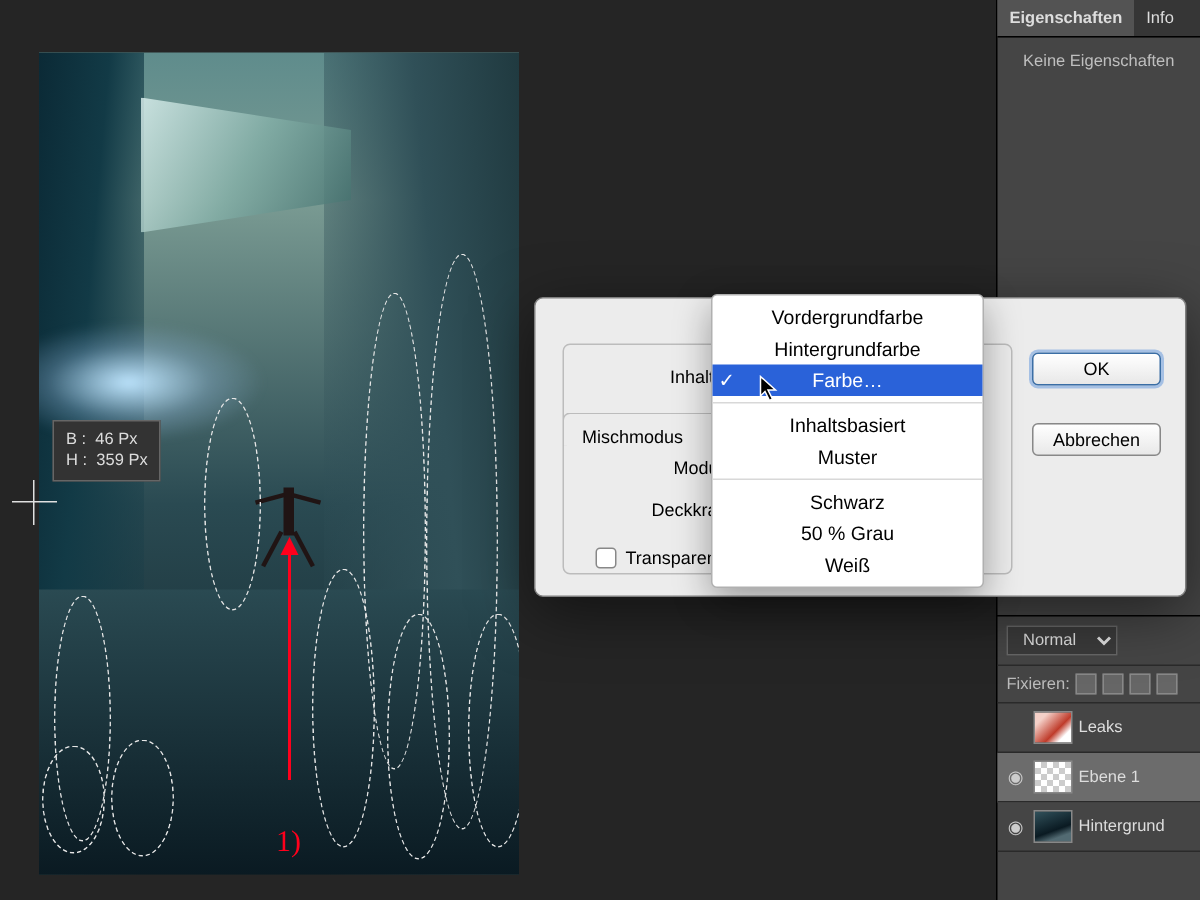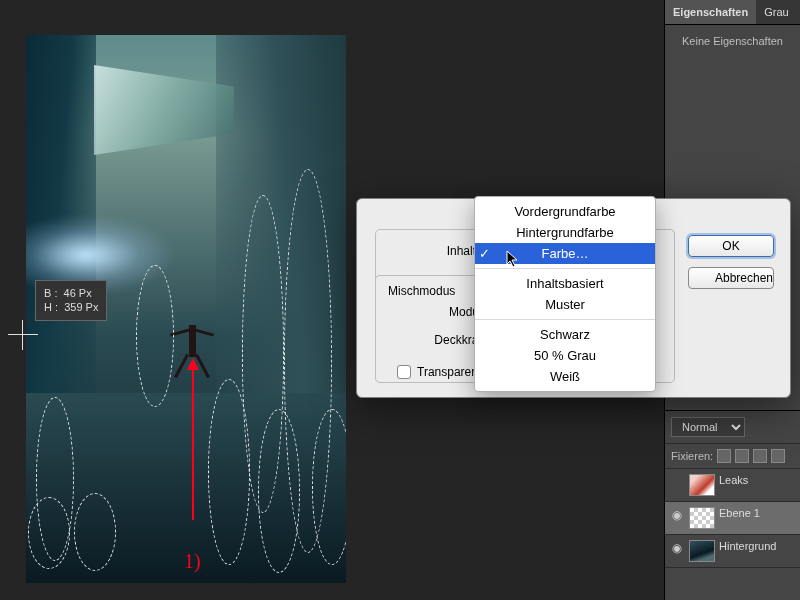--- a/index.html
+++ b/index.html
@@ -10,21 +10,21 @@
   .panel-tabs { display: flex; background: #363636; border-bottom: 1px solid #000; }
   .panel-tab { padding: 6px 8px; background: #535353; color: #ddd; font-weight: bold; font-size: 11px; }
   .panel-tab.secondary { background: #363636; font-weight: normal; }
   .panel-body { padding: 10px 8px; color: #bfbfbf; text-align: center; }
 
   .layers-panel { position: absolute; right: 0; bottom: 0; width: 136px; height: 190px; background: #454545; border-left: 1px solid #000; border-top: 1px solid #000; }
   .layers-top { display: flex; align-items: flex-start; padding: 6px 6px; border-bottom: 1px solid #2a2a2a; }
   .blend-select { background: #3a3a3a; color: #ddd; border: 1px solid #666; font-size: 11px; padding: 2px 6px; width: 74px; }
   .lock-row { display: flex; align-items: center; gap: 4px; padding: 5px 6px; border-bottom: 1px solid #2a2a2a; font-size: 11px; color: #bbb; }
   .lock-ic { width: 14px; height: 14px; background: #666; border: 1px solid #888; display: inline-block; }
-  .layer-row { display: flex; gap: 4px; padding: 5px 4px; border-bottom: 1px solid #2a2a2a; }
+  .layer-row { display: flex; align-items: center; gap: 4px; padding: 5px 4px; border-bottom: 1px solid #2a2a2a; }
   .layer-row.selected { background: #6c6c6c; }
   .eye { width: 16px; height: 16px; display: inline-flex; align-items: center; justify-content: center; color: #ccc; font-size: 12px; }
   .thumb { width: 26px; height: 22px; border: 1px solid #888; display: inline-block; }
   .thumb.leaks { background: linear-gradient(135deg,#f4d0c8 20%,#bf3b2a 60%,#fff 80%); }
   .thumb.ebene1 {
     background: repeating-conic-gradient(#ccc 0 25%, #fff 0 50%) 0 0/8px 8px;
   }
   .thumb.hg { background: linear-gradient(160deg,#32525c,#0a1a22 60%,#526a72 80%); }
   .layer-label { color: #ddd; font-size: 11px; }
 
@@ -62,42 +62,42 @@
 
   
   .dialog { position: absolute; left: 356px; top: 198px; width: 435px; height: 200px; background: #ececec; border: 1px solid #7f7f7f; border-radius: 6px; box-shadow: 0 10px 40px rgba(0,0,0,0.5); font-size: 12px; color: #000; }
   .dlg-inner { position: absolute; left: 18px; top: 30px; width: 300px; height: 154px; border: 1px solid #bcbcbc; border-radius: 5px; padding: 14px 10px 10px 10px; }
   .dlg-row { display: flex; align-items: center; margin-bottom: 10px; }
   .dlg-label { width: 98px; text-align: right; padding-right: 8px; }
   .dlg-sub { position:absolute; left:18px; top:76px; font-size:12px; color:#000; width:300px; }
   .dlg-sub .mischmodus { position:absolute; left: 0; top: 0; border-top:1px solid #bcbcbc; border-left:1px solid #bcbcbc; border-right:1px solid #bcbcbc; border-radius:5px 5px 0 0; padding:8px 12px 0 12px; width:260px; height:22px; }
   .dlg-btn { position: absolute; right: 16px; width: 86px; height: 22px; background: linear-gradient(#fff,#e8e8e8); border: 1px solid #888; border-radius: 4px; font-size: 12px; color: #000; }
   .dlg-btn.ok { top: 36px; border-color: #3b6ea5; box-shadow: 0 0 0 2px rgba(80,140,220,0.45); }
-  .dlg-btn.cancel { top: 68px; text-align: right; }
+  .dlg-btn.cancel { top: 83px; }
   .dlg-check { display:flex; align-items:center; gap:6px; }
   .chk { width:14px; height:14px; border:1px solid #888; background:#fff; border-radius:3px; display:inline-block; }
 
   
   .dropdown { position: absolute; left: 474px; top: 196px; width: 182px; background: #fff; border: 1px solid #b0b0b0; border-radius: 4px; box-shadow: 0 8px 24px rgba(0,0,0,0.35); font-size: 13px; color: #000; padding: 4px 0; }
   .dd-item { padding: 3px 18px; text-align: center; }
   .dd-item.selected { background: #2a62d9; color: #fff; position: relative; }
   .dd-item.selected::before { content: "✓"; position: absolute; left: 4px; }
   .dd-item.disabled { color: #bdbdbd; }
   .dd-sep { height: 1px; background: #d8d8d8; margin: 4px 0; }
   .cursor-arrow { position: absolute; left: 506px; top: 250px; width: 14px; height: 18px; }
   .cursor-arrow svg { width: 14px; height: 18px; }
 
 </style>
 </head>
 <body>
 
 <div class="panel-right">
   <div class="panel-tabs">
     <div class="panel-tab">Eigenschaften</div>
-    <div class="panel-tab secondary">Grau</div>
+    <div class="panel-tab secondary">Info</div>
   </div>
   <div class="panel-body">Keine Eigenschaften</div>
 </div>
 
 <div class="layers-panel">
   <div class="layers-top">
     <select class="blend-select">
       <option>Normal</option>
     </select>
   </div>

